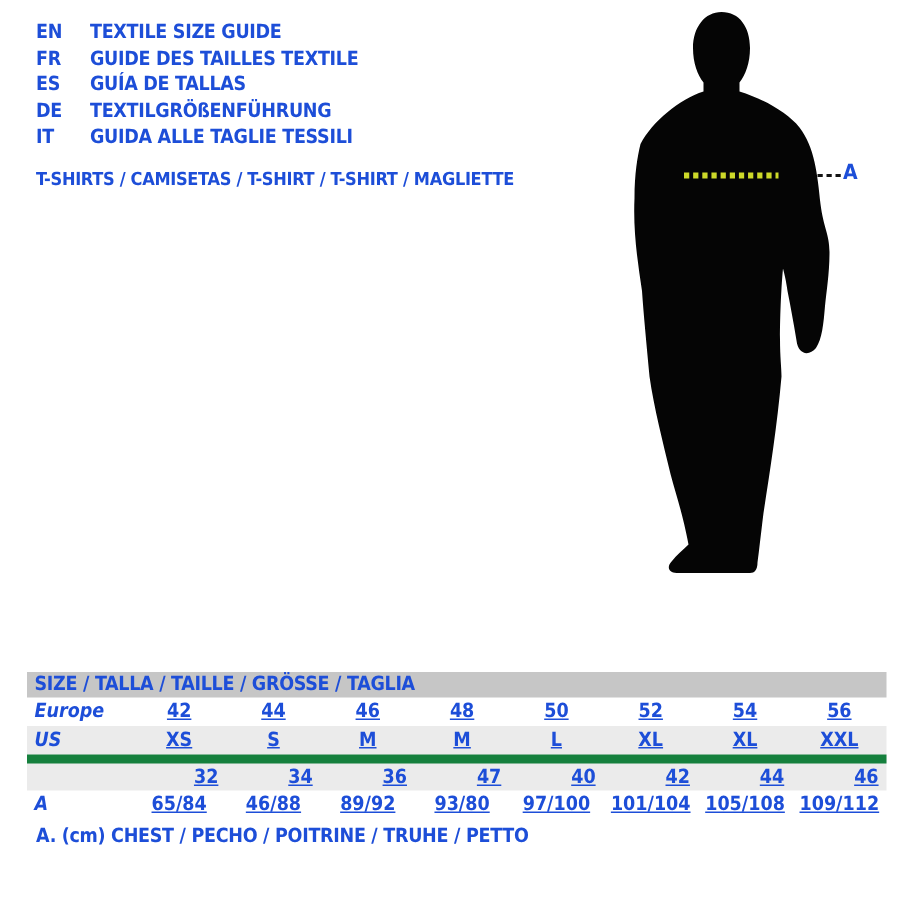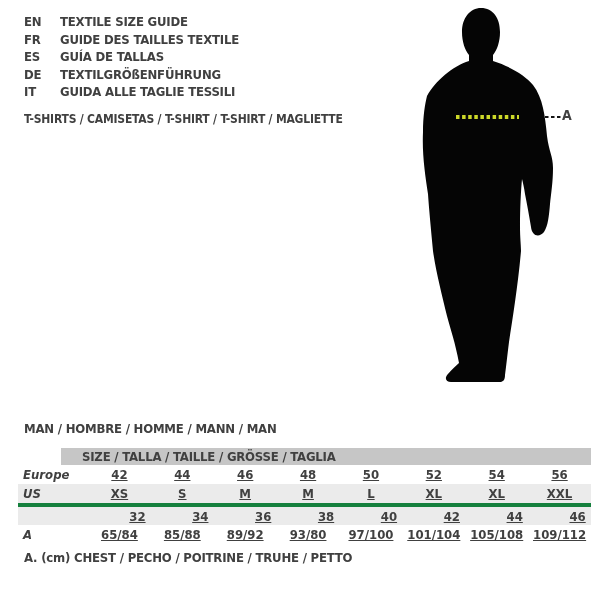--- a/index.html
+++ b/index.html
@@ -1,39 +1,39 @@
 <!DOCTYPE html>
 <html><head>
 <meta charset="utf-8">
 <style>
   html,body{margin:0;padding:0;background:#fff;}
   .page{
     position:relative;width:600px;height:600px;background:#ffffff;overflow:hidden;
     font-family:"DejaVu Sans","Liberation Sans",sans-serif;
     font-stretch:condensed;
-    font-weight:700;color:#404040;
+    font-weight:700;color:#1d4ed8;
     -webkit-font-smoothing:antialiased;
   }
   
   .lang-list{position:absolute;left:24px;top:13px;}
   .lang-row{display:flex;line-height:17.5px;font-size:13px;letter-spacing:-0.2px;}
   .lang-code{width:36px;}
   
   .categories{position:absolute;left:24px;top:110px;font-size:12px;line-height:18px;letter-spacing:-0.2px;}
   
   .figure-svg{position:absolute;left:405px;top:4px;width:175px;height:390px;}
   .measure-a{position:absolute;left:562px;top:108px;font-size:14px;line-height:14px;}
   
   .section-title{position:absolute;left:24px;top:422px;font-size:13px;line-height:14px;letter-spacing:-0.2px;}
   
   .size-table{position:absolute;left:18px;top:448px;width:573px;font-size:13px;}
-  .thead{height:17px;line-height:17px;background:#c6c6c6;padding-left:21px;letter-spacing:-0.2px;margin-left:43px;}
+  .thead{height:17px;line-height:17px;background:#c6c6c6;padding-left:5px;letter-spacing:-0.2px;}
   .trow{display:grid;grid-template-columns:70px repeat(8,1fr);height:19px;align-items:center;}
   .trow.stripe{background:#ebebeb;}
-  .trow.gapline{border-top:4px solid #15803d;height:18px;gap:36px;}
+  .trow.gapline{border-top:6px solid #15803d;height:18px;gap:36px;}
   .tlabel{padding-left:5px;text-align:left;font-style:italic;}
   .tcell{text-align:center;text-decoration:underline;}
   
   .footnote{position:absolute;left:24px;top:551px;font-size:13px;line-height:13px;letter-spacing:-0.2px;}
 </style>
 </head>
 <body>
 
 <div class="page">
 
@@ -94,21 +94,20 @@
       C 30,77 48,62 64,57
       C 64,55 64,53 64,51
       C 60,46 57,38 57,28
       C 57,14 65,4 76,4
       Z"></path>
     <line x1="51" y1="113" x2="114" y2="113" stroke-width="4" stroke-dasharray="3.5 2.6" stroke="#cdd929"></line>
     <line x1="140" y1="113" x2="158" y2="113" stroke-width="2" stroke-dasharray="3.5 2.5" stroke="#141414"></line>
   </svg>
   <span class="measure-a">A</span>
 
-  <div class="section-title">MAN / HOMBRE / HOMME / MANN / MAN</div>
 
   <div class="size-table">
     <div class="thead">SIZE / TALLA / TAILLE / GRÖSSE / TAGLIA</div>
 
     <div class="trow">
       <span class="tlabel">Europe</span>
       <span class="tcell">42</span>
       <span class="tcell">44</span>
       <span class="tcell">46</span>
       <span class="tcell">48</span>
@@ -128,31 +127,31 @@
       <span class="tcell">XL</span>
       <span class="tcell">XL</span>
       <span class="tcell">XXL</span>
     </div>
 
     <div class="trow stripe gapline">
       <span class="tlabel"></span>
       <span class="tcell">32</span>
       <span class="tcell">34</span>
       <span class="tcell">36</span>
-      <span class="tcell">38</span>
+      <span class="tcell">47</span>
       <span class="tcell">40</span>
       <span class="tcell">42</span>
       <span class="tcell">44</span>
       <span class="tcell">46</span>
     </div>
 
     <div class="trow">
       <span class="tlabel">A</span>
       <span class="tcell">65/84</span>
-      <span class="tcell">85/88</span>
+      <span class="tcell">46/88</span>
       <span class="tcell">89/92</span>
       <span class="tcell">93/80</span>
       <span class="tcell">97/100</span>
       <span class="tcell">101/104</span>
       <span class="tcell">105/108</span>
       <span class="tcell">109/112</span>
     </div>
   </div>
 
   <div class="footnote">A. (cm) CHEST / PECHO / POITRINE / TRUHE / PETTO</div>

